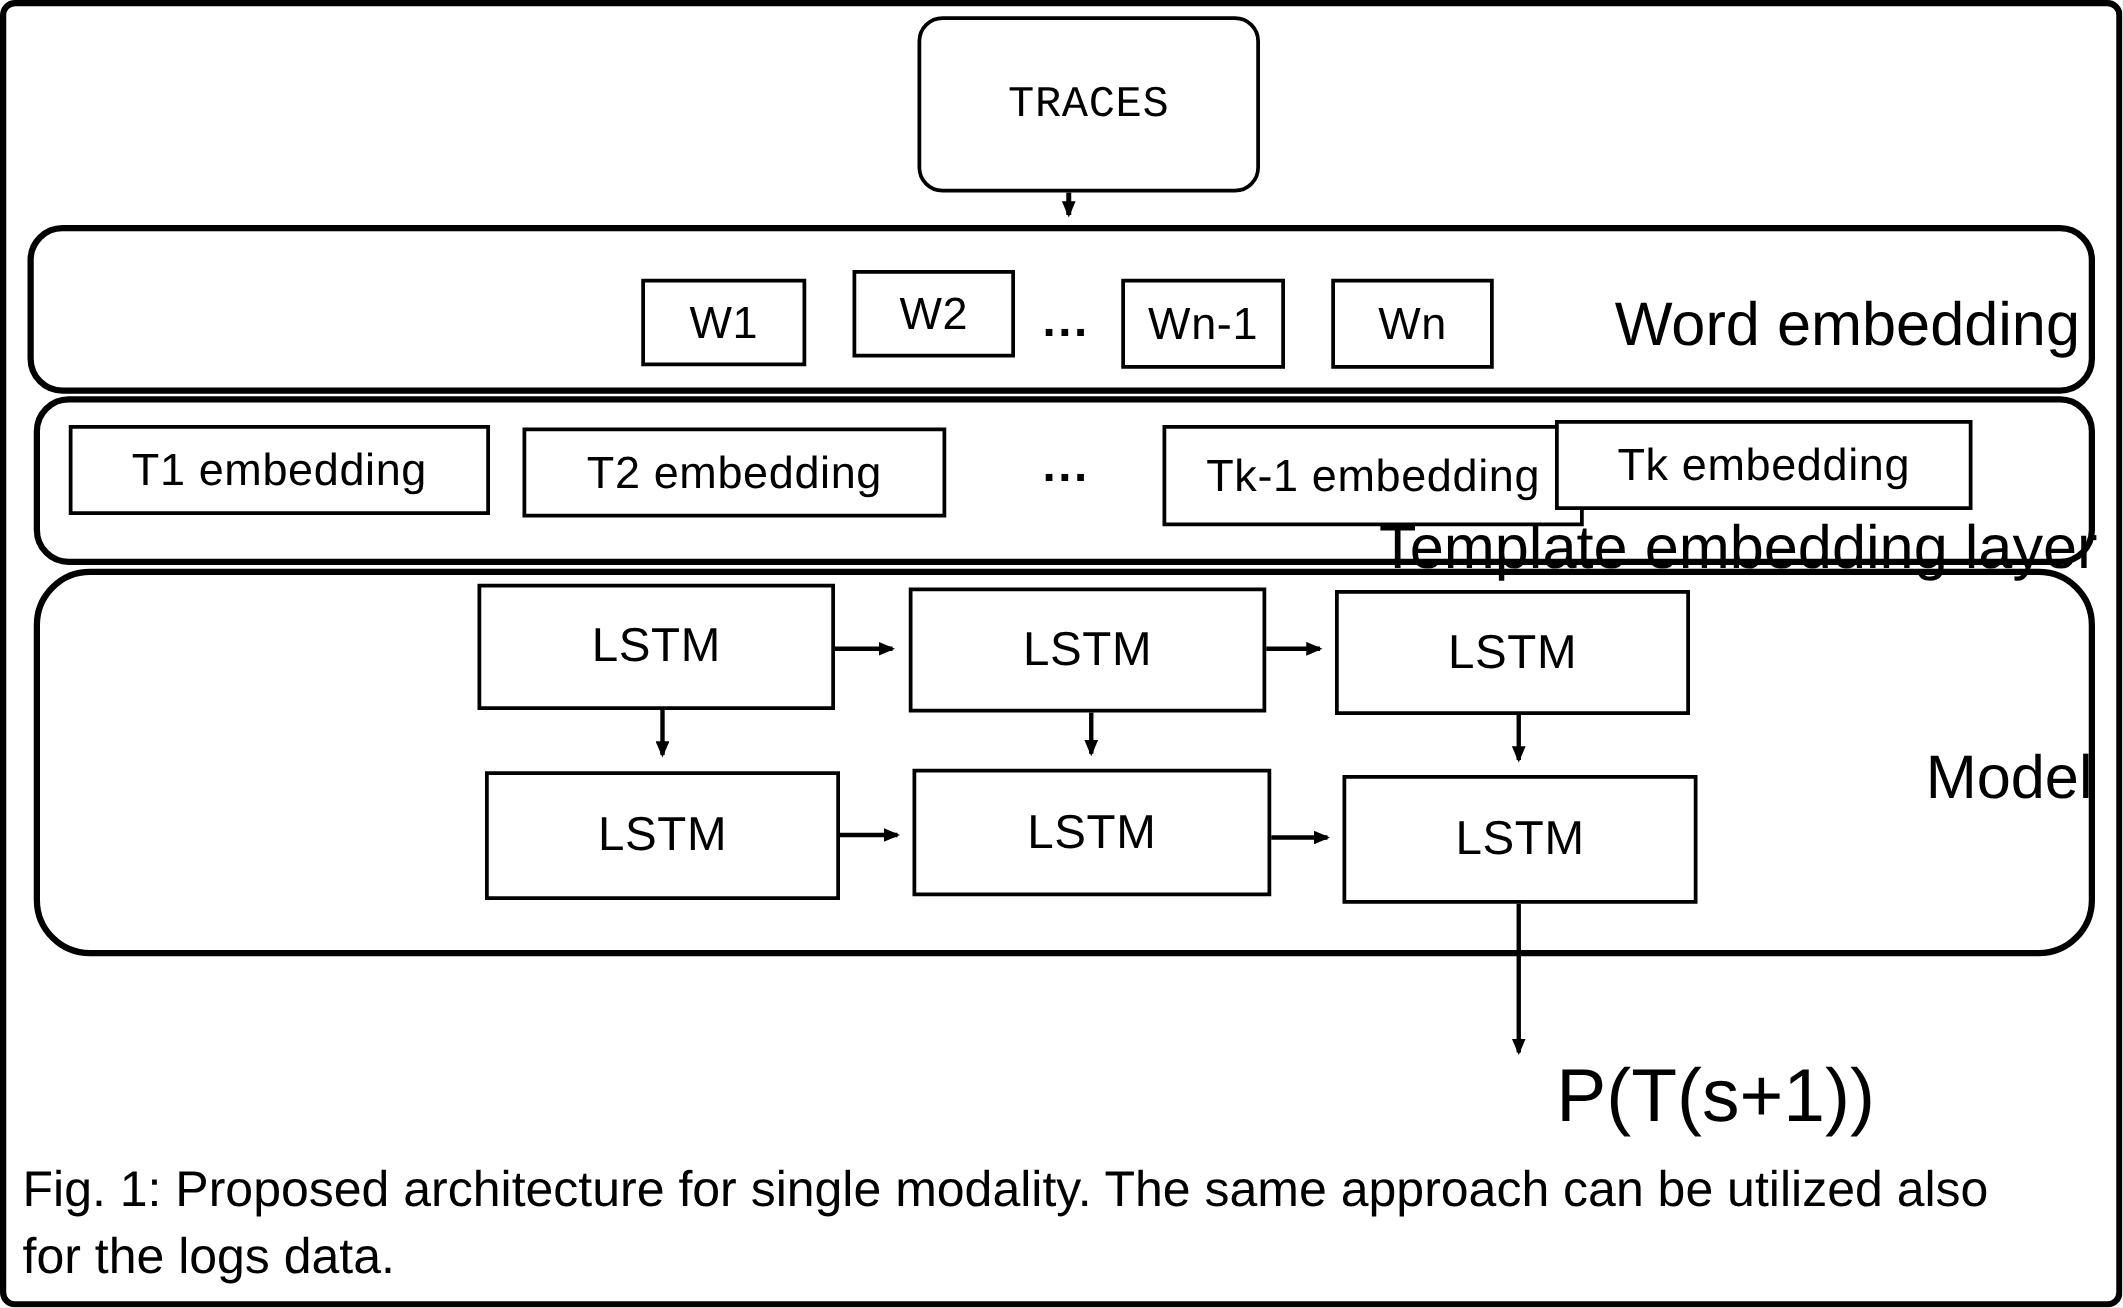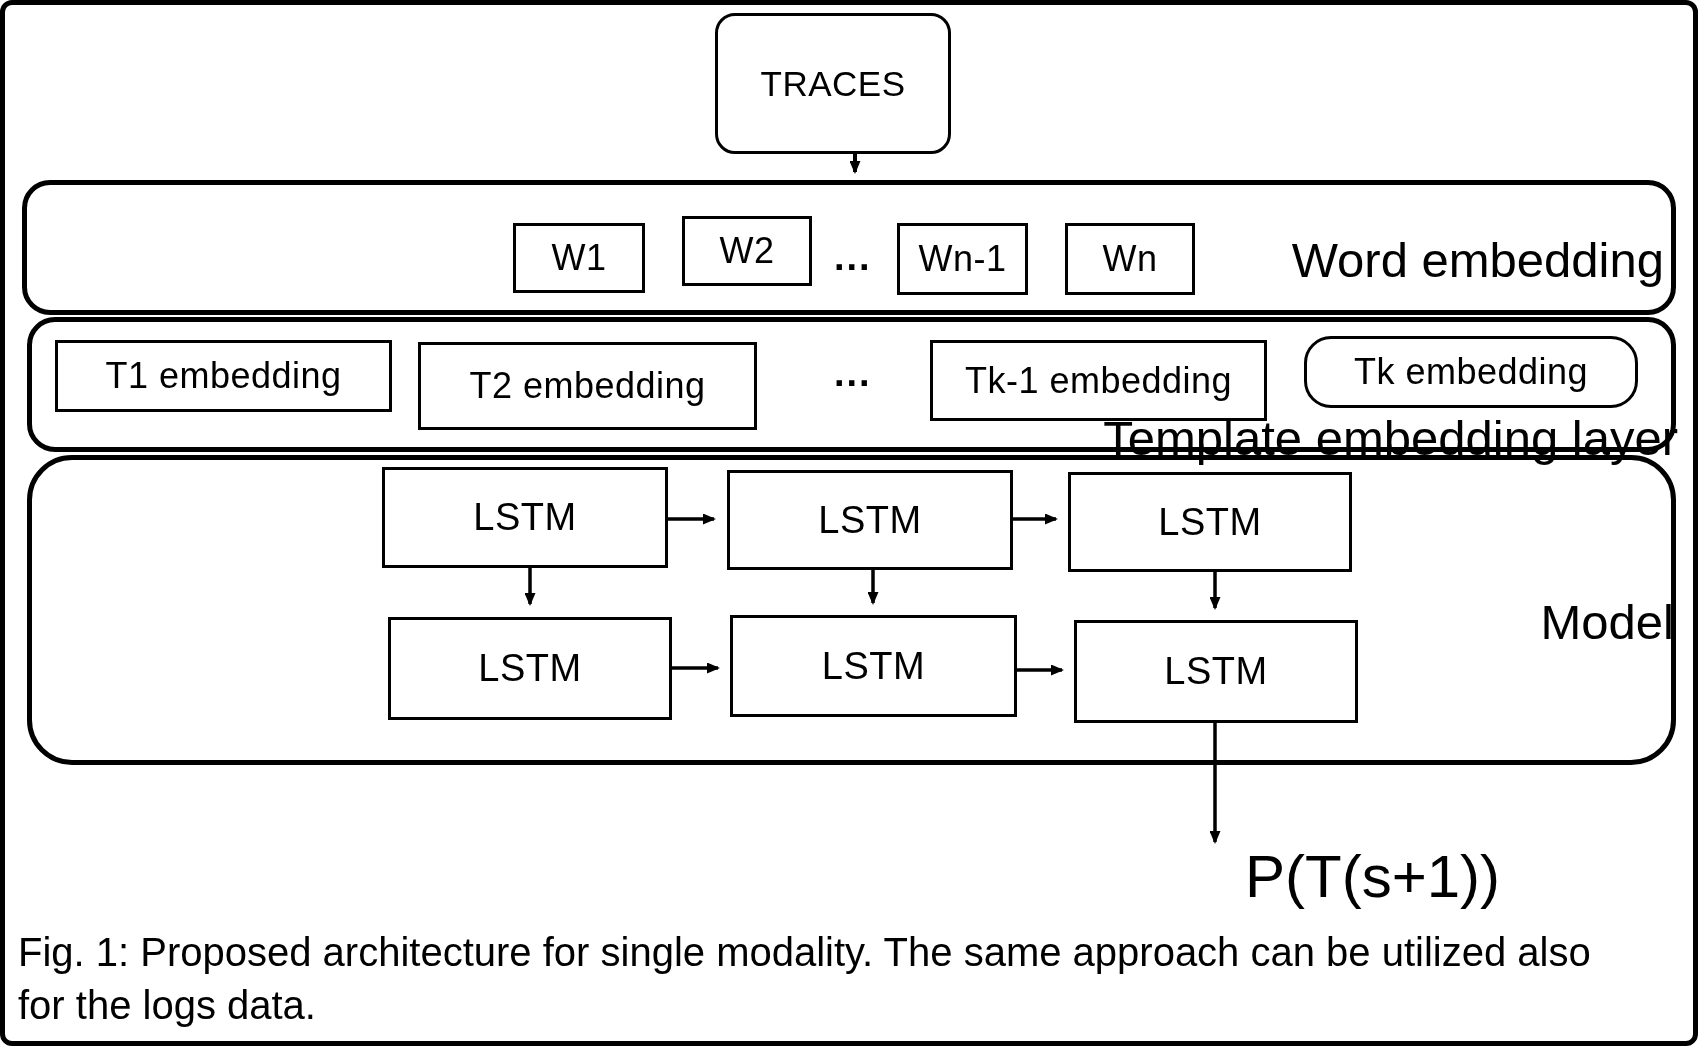--- a/index.html
+++ b/index.html
@@ -68,21 +68,21 @@
     pointer-events:none;
   }
 </style>
 </head>
 <body>
 
 <div class="canvas">
 
   <div class="frame"></div>
 
-  <div class="node traces" style="left:715px;top:13px;width:236px;height:141px;">
+  <div class="node traces" style="left:734px;top:13px;width:274px;height:141px;font-family:Liberation Mono, monospace;">
     <span>TRACES</span>
   </div>
 
   <div class="rounded-container" style="left:22px;top:180px;width:1654px;height:135px;border-radius:28px;"></div>
 
   <div class="node" style="left:513px;top:223px;width:132px;height:70px;">
     <span>W1</span>
   </div>
   <div class="node" style="left:682px;top:216px;width:130px;height:70px;">
     <span>W2</span>
@@ -95,28 +95,28 @@
     <span>Wn</span>
   </div>
 
   <div class="section-label" style="right:34px;top:232px;">Word embedding</div>
 
   <div class="rounded-container" style="left:27px;top:317px;width:1649px;height:135px;border-radius:28px;"></div>
 
   <div class="node" style="left:55px;top:340px;width:337px;height:72px;">
     <span>T1 embedding</span>
   </div>
-  <div class="node" style="left:418px;top:342px;width:339px;height:88px;align-items:center;">
+  <div class="node" style="left:418px;top:342px;width:339px;height:72px;align-items:center;">
     <span>T2 embedding</span>
   </div>
   <div class="ellipsis" style="left:834px;top:352px;">...</div>
   <div class="node" style="left:930px;top:340px;width:337px;height:81px;">
     <span>Tk-1 embedding</span>
   </div>
-  <div class="node" style="left:1304px;top:336px;width:334px;height:72px;border-radius:27px;">
+  <div class="node" style="left:1244px;top:336px;width:334px;height:72px;">
     <span>Tk embedding</span>
   </div>
 
   <div class="section-label" style="right:20px;top:410px;">Template embedding layer</div>
 
   <div class="rounded-container" style="left:27px;top:455px;width:1649px;height:310px;border-radius:45px;"></div>
 
   <div class="node" style="left:382px;top:467px;width:286px;height:101px;font-size:38px;">
     <span>LSTM</span>
   </div>

